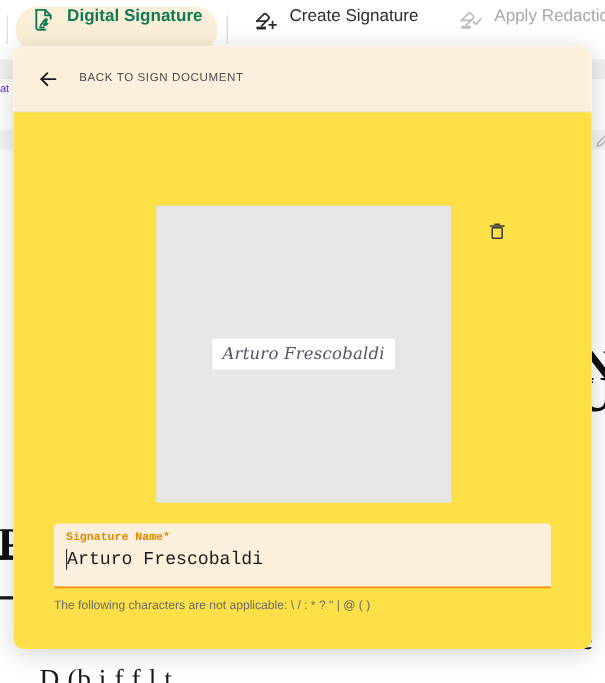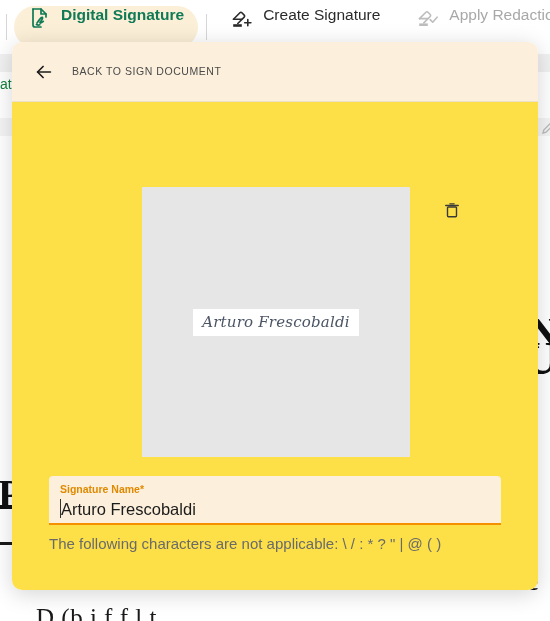--- a/index.html
+++ b/index.html
@@ -244,22 +244,23 @@
   .field-block {
     position: absolute;
     left: 37px;
     top: 374px;
     width: 452px;
   }
   .field {
     background: #fcf0dc;
     border-bottom: 2px solid #f59000;
     border-radius: 4px 4px 0 0;
-    padding: 7px 10px 4px 11px;
+    padding: 7px 10px 14px 11px;
     cursor: text;
+    font-family: Liberation Mono, monospace;
   }
   .field-label {
     font-size: 10.5px;
     color: #e08900;
     font-weight: 600;
     line-height: 1.3;
   }
   .field-value-row {
     display: flex;
     align-items: center;
@@ -271,21 +272,21 @@
     background: #333333;
     flex: 0 0 auto;
   }
   .field-value {
     font-size: 16.5px;
     color: #1b1b1b;
     line-height: 1.25;
   }
   .helper {
     margin-top: 9px;
-    font-size: 15px;
+    font-size: 11px;
     color: #6a6a6a;
     line-height: 1.35;
   }
 
   
   .edge-ico {
     position: absolute;
     left: 540px;
     top: 118px;
     width: 18px;
@@ -308,22 +309,22 @@
     top: 118px;
     width: 550px;
     height: 18px;
     background: #f4f4f4;
     z-index: 5;
   }
   .bg-tool-text {
     position: absolute;
     left: 0px;
     top: 76px;
-    font-size: 14px;
-    color: #15803d;
+    font-size: 10px;
+    color: #6d28d9;
     z-index: 6;
   }
 </style>
 </head>
 <body>
 
 <div id="root">
 
   <div class="bg-doc">
     <div class="bg-glyph bg-glyph-p">P</div>

